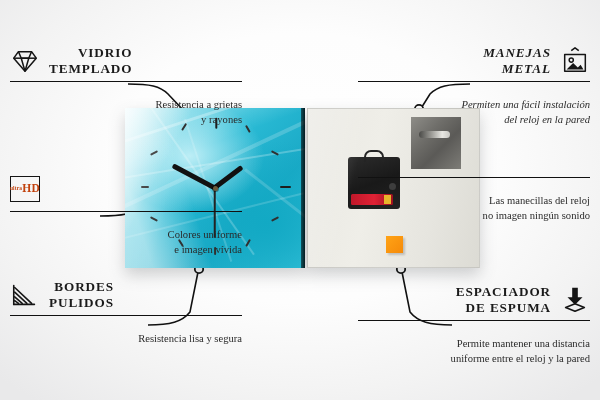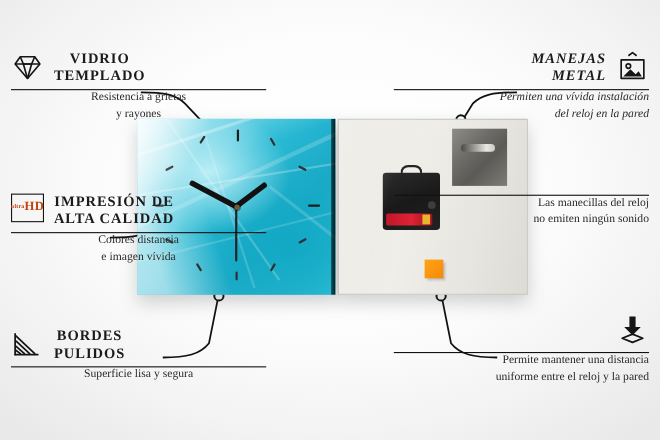--- a/index.html
+++ b/index.html
@@ -11,21 +11,21 @@
       linear-gradient(105deg, #e6e6e7 0%, #fafafa 22%, #ffffff 50%, #f7f7f8 74%, #e4e4e6 100%);
     position: relative;
   }
   .stage { position: absolute; inset: 0; }
 
   
   .wires { position: absolute; inset: 0; pointer-events: none; }
 
   
   .feat { position: absolute; width: 232px; }
-  .feat.left  { left: 10px;  text-align: center; }
+  .feat.left  { left: 10px;  text-align: right; }
   .feat.right { right: 10px; text-align: right; }
 
   .feat-head {
     display: flex; align-items: center; gap: 9px;
     min-height: 34px;
   }
   .feat.right .feat-head { flex-direction: row-reverse; }
 
   .feat-title {
     font-size: 13.2px;
@@ -39,21 +39,21 @@
   .feat-rule {
     height: 1.4px;
     background: #111;
     margin-top: 3px;
     width: 100%;
   }
   .feat-sub {
     font-size: 10.6px;
     line-height: 1.34;
     color: #2a2a2a;
-    margin-top: 0;
+    margin-top: 16px;
     white-space: pre-line;
   }
 
   .ico { width: 30px; height: 30px; flex: 0 0 30px; color: #151515; }
   .ico svg { width: 100%; height: 100%; display: block; }
 
   
   .hdbox {
     width: 30px; height: 26px; border: 1.6px solid #141414;
     display: flex; flex-direction: row; align-items: center; justify-content: center;
@@ -263,86 +263,86 @@
   </div>
 
   <div class="feat left" style="top:174px;">
     <div class="feat-head">
       <span class="ico">
         <span class="hdbox">
           <span class="u">ultra</span>
           <span class="h">HD</span>
         </span>
       </span>
-      <span class="feat-title">IMPRESIÓN DE
-ALTA CALIDAD</span>
-    </div>
-    <div class="feat-rule"></div>
-    <div class="feat-sub">Colores distancia
+    </div>
+    <div class="feat-rule"></div>
+    <div class="feat-sub">Colores uniforme
 e imagen vívida</div>
   </div>
 
-  <div class="feat left" style="top:296px;">
+  <div class="feat left" style="top:278px;">
     <div class="feat-head">
       <span class="ico">
         <svg viewBox="0 0 32 32">
             <g stroke="currentColor" stroke-width="1.7" stroke-linecap="round">
           <path d="M4 6 L4 26"></path>
               <path d="M4 26 H26"></path>
           <path d="M5 8 L23 25"></path>
               <path d="M5 13 L18 25"></path>
               <path d="M5 18 L13 25"></path>
               <path d="M5 22 L9 25"></path>
         </g>
           </svg>
       </span>
       <span class="feat-title">BORDES
 PULIDOS</span>
     </div>
     <div class="feat-rule"></div>
-    <div class="feat-sub">Superficie lisa y segura</div>
+    <div class="feat-sub">Resistencia lisa y segura</div>
   </div>
 
   <div class="feat right" style="top:44px;font-style:italic;">
     <div class="feat-head">
       <span class="ico">
         <svg viewBox="0 0 32 32">
             <g fill="none" stroke="currentColor" stroke-width="1.6" stroke-linejoin="round">
           <path d="M12 5 L16 2 L20 5"></path>
           <rect x="5" y="9" width="22" height="18"></rect>
           <circle cx="12" cy="15" r="2.2"></circle>
           <path d="M7 25 L14 18 L19 23 L22 20 L25 25 Z" fill="currentColor" stroke="none"></path>
         </g>
           </svg>
       </span>
       <span class="feat-title">MANEJAS
 METAL</span>
     </div>
     <div class="feat-rule"></div>
-    <div class="feat-sub">Permiten una vívida instalación
+    <div class="feat-sub">Permiten una fácil instalación
 del reloj en la pared</div>
   </div>
 
   <div class="feat right" style="top:174px;">
     <div class="feat-rule"></div>
     <div class="feat-sub">Las manecillas del reloj
-no emiten ningún sonido</div>
+no imagen ningún sonido</div>
   </div>
 
   <div class="feat right" style="top:283px;">
     <div class="feat-head">
       <span class="ico">
         <svg viewBox="0 0 32 32">
           <g fill="currentColor">
             <path d="M13 3 H19 V13 H24 L16 21 L8 13 H13 Z"></path>
           </g>
           <g fill="none" stroke="currentColor" stroke-width="1.7" stroke-linejoin="round">
             <path d="M6 24 L16 20 L26 24 L16 28 Z"></path>
           </g>
         </svg>
       </span>
+      <span class="feat-title">ESPACIADOR
+DE ESPUMA</span>
     </div>
     <div class="feat-rule"></div>
     <div class="feat-sub">Permite mantener una distancia
 uniforme entre el reloj y la pared</div>
   </div>
 
 </div>
 
 </body></html>

